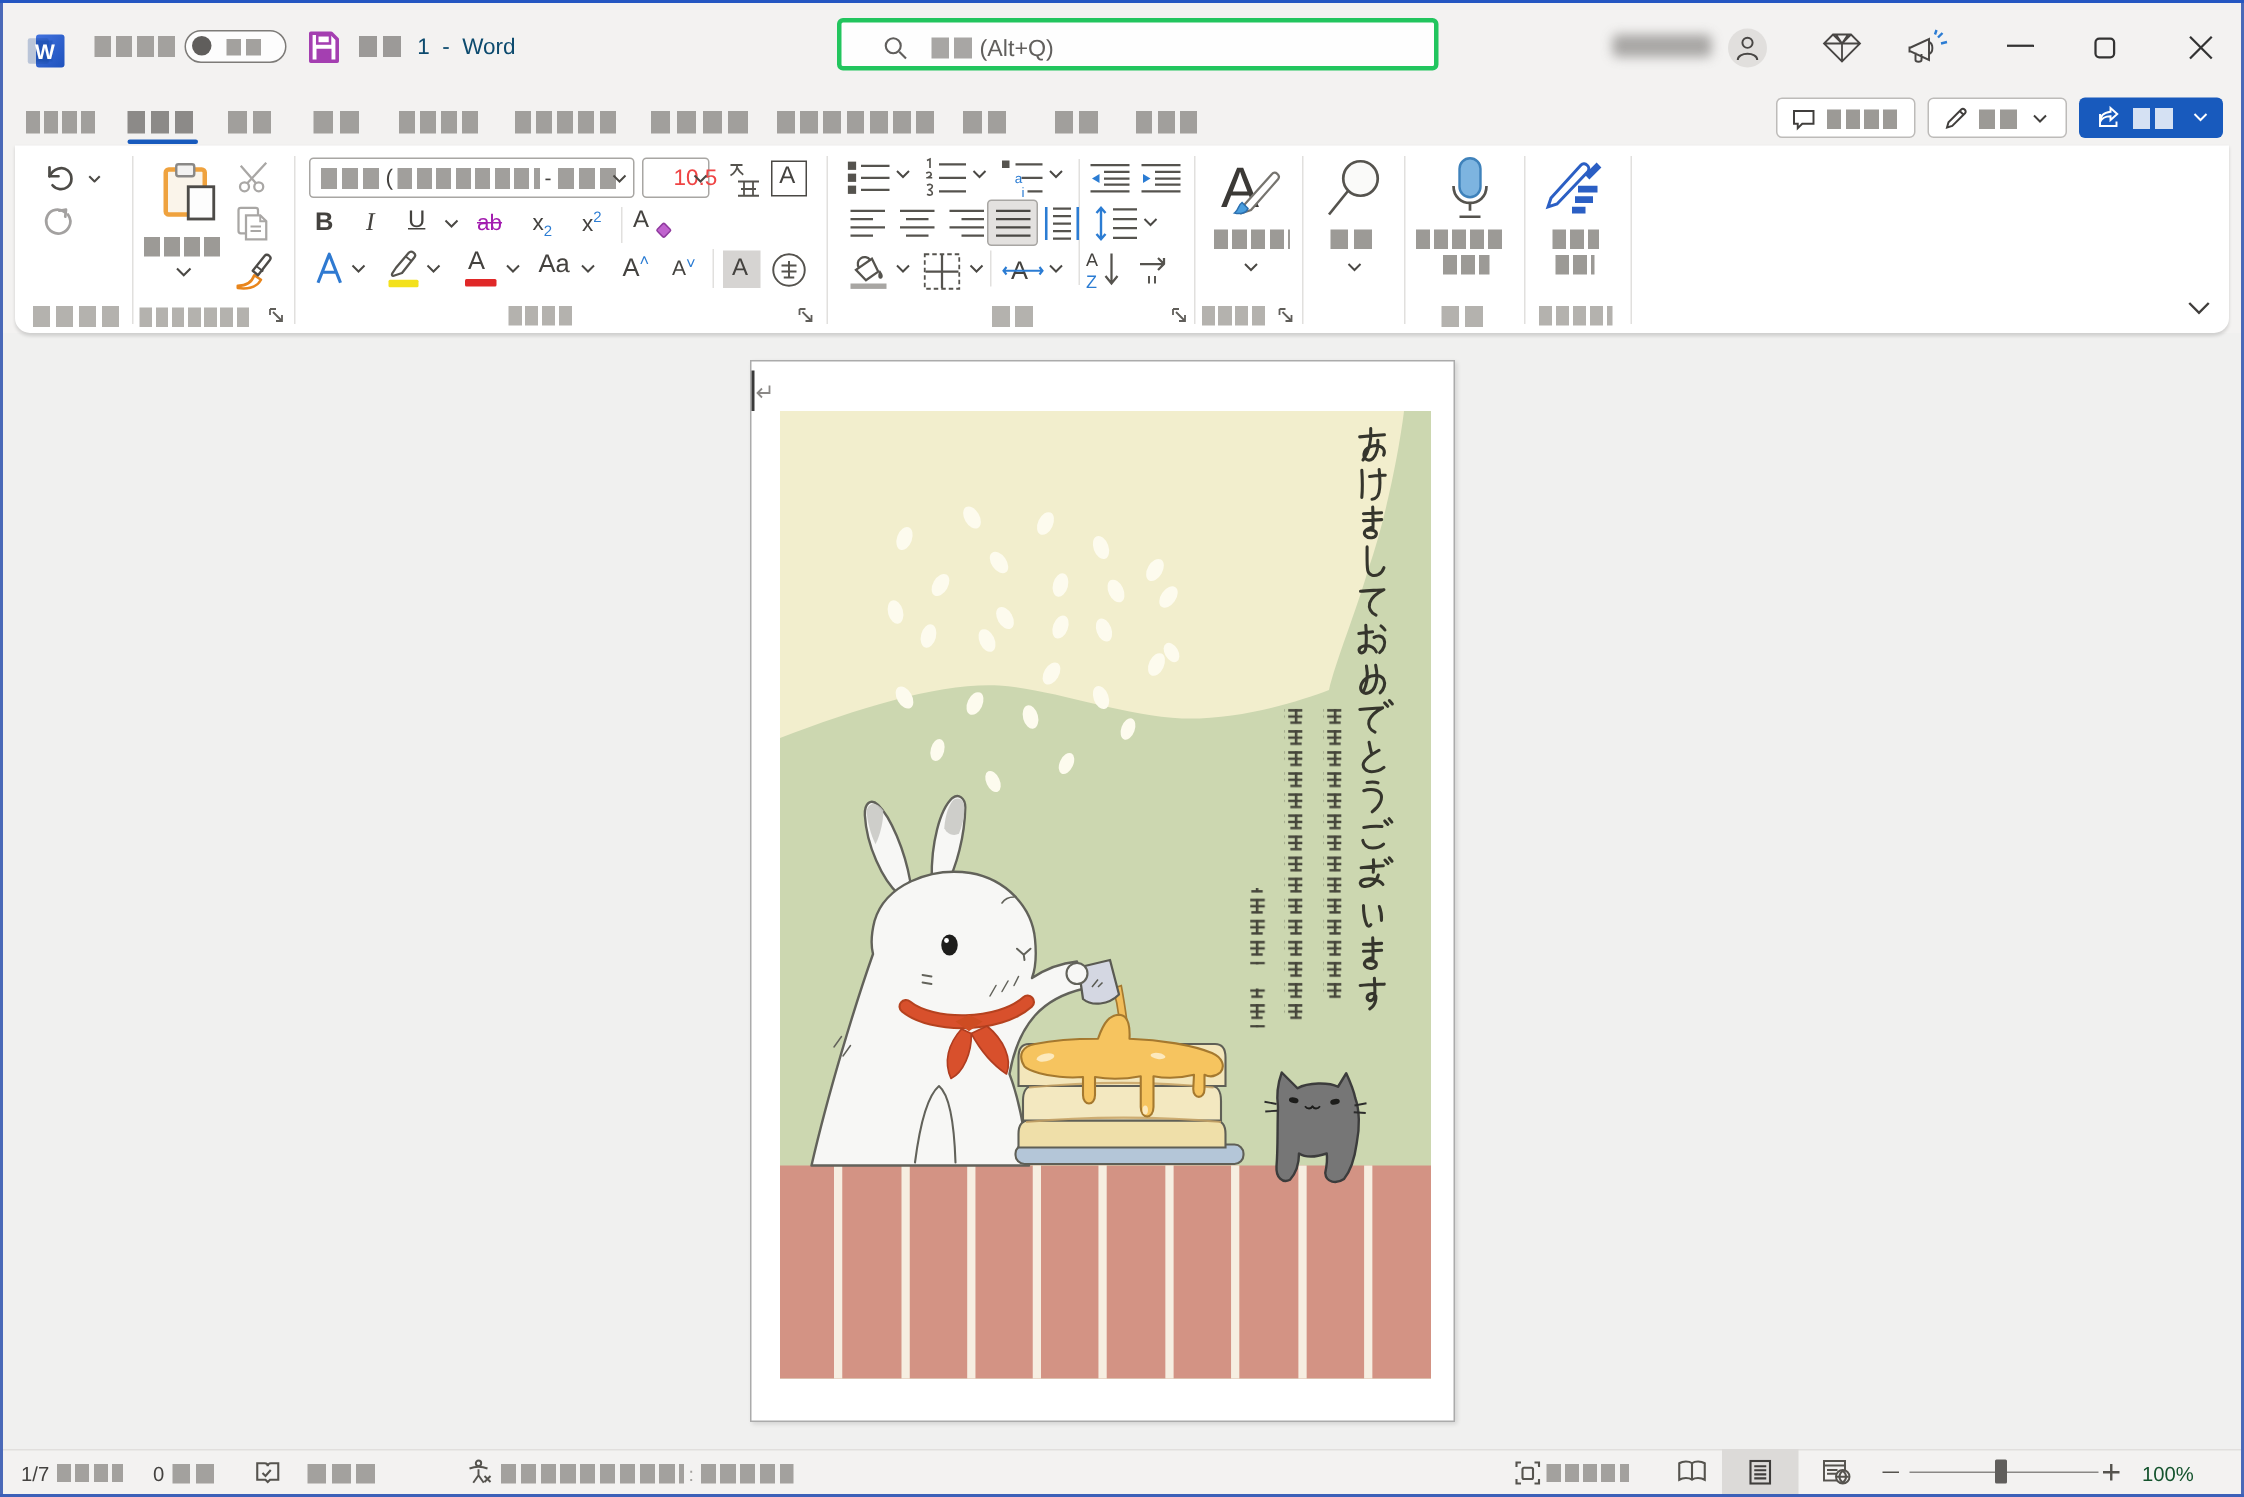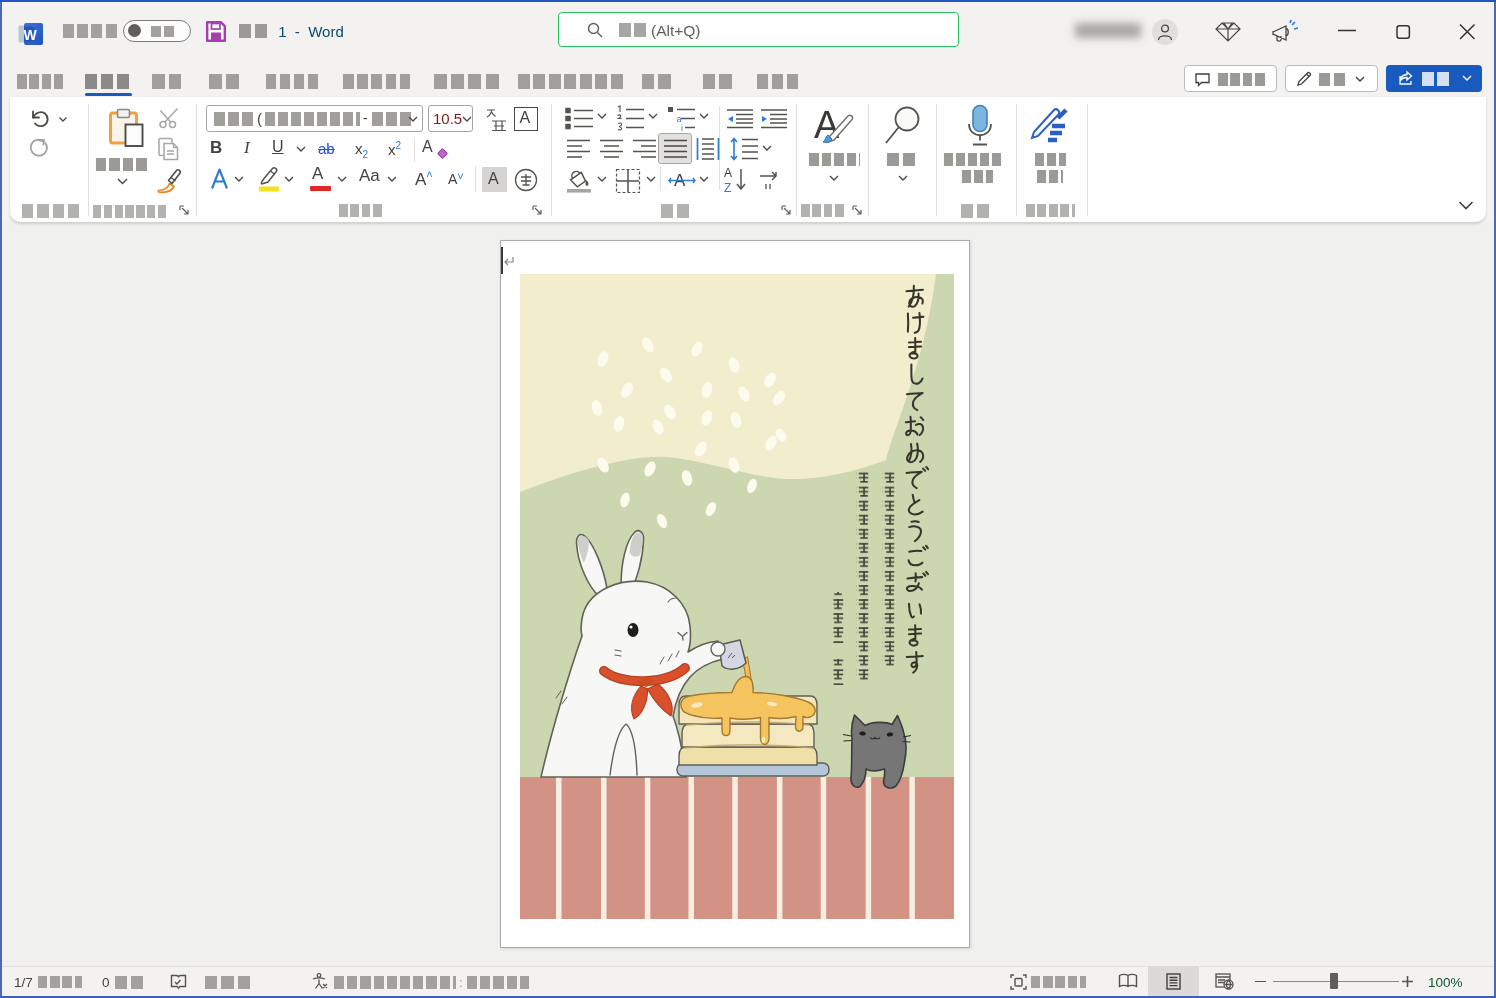--- a/index.html
+++ b/index.html
@@ -40,21 +40,21 @@
   </div>
 
   <svg style="left:203px;top:18px" width="22" height="23" viewBox="0 0 22 23">
   <path d="M2.2,2.2 h13.6 l4,4 v14.6 h-17.6 z" fill="#fff" stroke="#a43fb1" stroke-width="2.4" stroke-linejoin="round"></path>
   <rect x="6.5" y="3.5" width="8.5" height="5.5" fill="#fff" stroke="#a43fb1" stroke-width="1.7"></rect>
   <rect x="6" y="12.5" width="10" height="8" fill="#a43fb1"></rect>
 </svg>
   <div class="jt" style="left:237px;top:22px;width:31px;height:14px;color:#9c9a98;--a:12.5px;--b:16px"></div>
   <div class="ab" style="left:272px;top:21px;font-size:15px;color:#0c4a6e">&nbsp;1&nbsp;&nbsp;-&nbsp;&nbsp;Word</div>
 
-  <div class="ab" style="left:556px;top:10px;width:401px;height:35px;background:#fefefe;border:1px solid #22c55e;border-radius:4px">
+  <div class="ab" style="left:556px;top:10px;width:401px;height:35px;background:#fefefe;border:3px solid #22c55e;border-radius:4px">
     <svg style="left:28px;top:9px" width="16" height="16" viewBox="0 0 16 16" fill="none" stroke="#605e5c" stroke-width="1.4">
         <circle cx="6.5" cy="6.5" r="5"></circle>
         <path d="M10.5,10.5 L15,15"></path>
       </svg>
     <div class="jt" style="left:60px;top:10px;width:29px;height:13.5px;color:#a8a6a4;--a:12px;--b:15px"></div>
     <div class="ab" style="left:92px;top:9px;font-size:15.5px;color:#615f5d">(Alt+Q)</div>
   </div>
 
   <div class="ab" style="left:1073px;top:21px;width:66px;height:15px;background:#8f8d8b;filter:blur(4px);border-radius:3px;opacity:.75"></div>
 
@@ -178,38 +178,38 @@
   <div class="jt" style="left:7px;top:6px;width:40px;height:14px;color:#a19f9c;--a:11px;--b:14px"></div>
   <div class="ab" style="left:50px;top:4px;font-size:15px;color:#44423f">(</div>
   <div class="jt" style="left:58px;top:6px;width:95px;height:14px;color:#a19f9c;--a:10px;--b:13px"></div>
   <div class="ab" style="left:156px;top:4px;font-size:14px;color:#44423f">-</div>
   <div class="jt" style="left:165px;top:6px;width:40px;height:14px;color:#a19f9c;--a:11px;--b:14px"></div>
   <svg style="left:201px;top:10px" width="10" height="7" viewBox="0 0 10 7" fill="none" stroke="#4a4844" stroke-width="1.3">
       <path d="M1,1 l4,4 4,-4"></path>
     </svg>
 </div>
 <div class="ab" style="left:428px;top:105px;width:45px;height:27px;border:1px solid #a8a6a3;border-radius:3px;background:#fff">
-  <div class="ab" style="left:4px;top:4px;font-size:15px;color:#7f1d1d">10.5</div>
+  <div class="ab" style="left:20px;top:4px;font-size:15px;color:#ef4444">10.5</div>
   <svg style="left:33px;top:10px" width="10" height="7" viewBox="0 0 10 7" fill="none" stroke="#4a4844" stroke-width="1.3">
       <path d="M1,1 l4,4 4,-4"></path>
     </svg>
 </div>
 <svg style="left:486px;top:107px" width="21" height="24" viewBox="0 0 21 24" fill="none" stroke="#55534e" stroke-width="1.2">
   <path d="M1,3 h8 M5.5,3 c0,3 -2,5.5 -4.5,7 M5.5,5 c1,2 2.5,3.5 4,4.5"></path>
   <path d="M6,14 h14 M8,19 h10 M6,23.5 h14 M10,14 v9.5 M16,14 v9.5"></path>
 </svg>
 <div class="ab" style="left:514px;top:107px;width:24px;height:24px;border:1.4px solid #4a4844"></div>
 <div class="ab" style="left:519.5px;top:109px;font-size:16px;color:#44423f">A</div>
 <div class="ab" style="left:210px;top:138px;font-size:17px;font-weight:bold;color:#44423f">B</div>
 <div class="ab" style="left:244px;top:138px;font-size:17px;font-style:italic;font-family:'Liberation Serif',serif;color:#44423f">I</div>
 <div class="ab" style="left:272px;top:138px;font-size:16px;text-decoration:underline;color:#44423f">U</div>
 <svg style="left:296px;top:146px" width="10" height="7" viewBox="0 0 10 7" fill="none" stroke="#4a4844" stroke-width="1.3">
     <path d="M1,1 l4,4 4,-4"></path>
   </svg>
-<div class="ab" style="left:318px;top:140px;font-size:15px;text-decoration:line-through;color:#1d4ed8">ab</div>
+<div class="ab" style="left:318px;top:140px;font-size:15px;text-decoration:line-through;color:#a21caf">ab</div>
 <div class="ab" style="left:355px;top:140px;font-size:15px;color:#44423f">x<span style="font-size:10px;vertical-align:-4px;color:#2b7cd3">2</span></div>
 <div class="ab" style="left:388px;top:140px;font-size:15px;color:#44423f">x<span style="font-size:10px;vertical-align:6px;color:#2b7cd3">2</span></div>
 <div class="sep" style="left:414px;top:138px;height:24px"></div>
 <div class="ab" style="left:422px;top:138px;font-size:16px;color:#44423f">A</div>
 <svg style="left:436px;top:147px" width="12" height="12" viewBox="0 0 12 12">
     <rect x="3" y="3" width="7" height="7" rx="1" transform="rotate(45 6.5 6.5)" fill="#c063ce" stroke="#8f3a9e" stroke-width="1"></rect>
   </svg>
 <svg style="left:209px;top:167px" width="22" height="24" viewBox="0 0 22 24" fill="none" stroke="#2f7ad1" stroke-width="2.1">
     <path d="M3,21.5 L10.5,2.5 L18,21.5 M5.8,14.5 h9.4" stroke-linejoin="round"></path>
   </svg>

